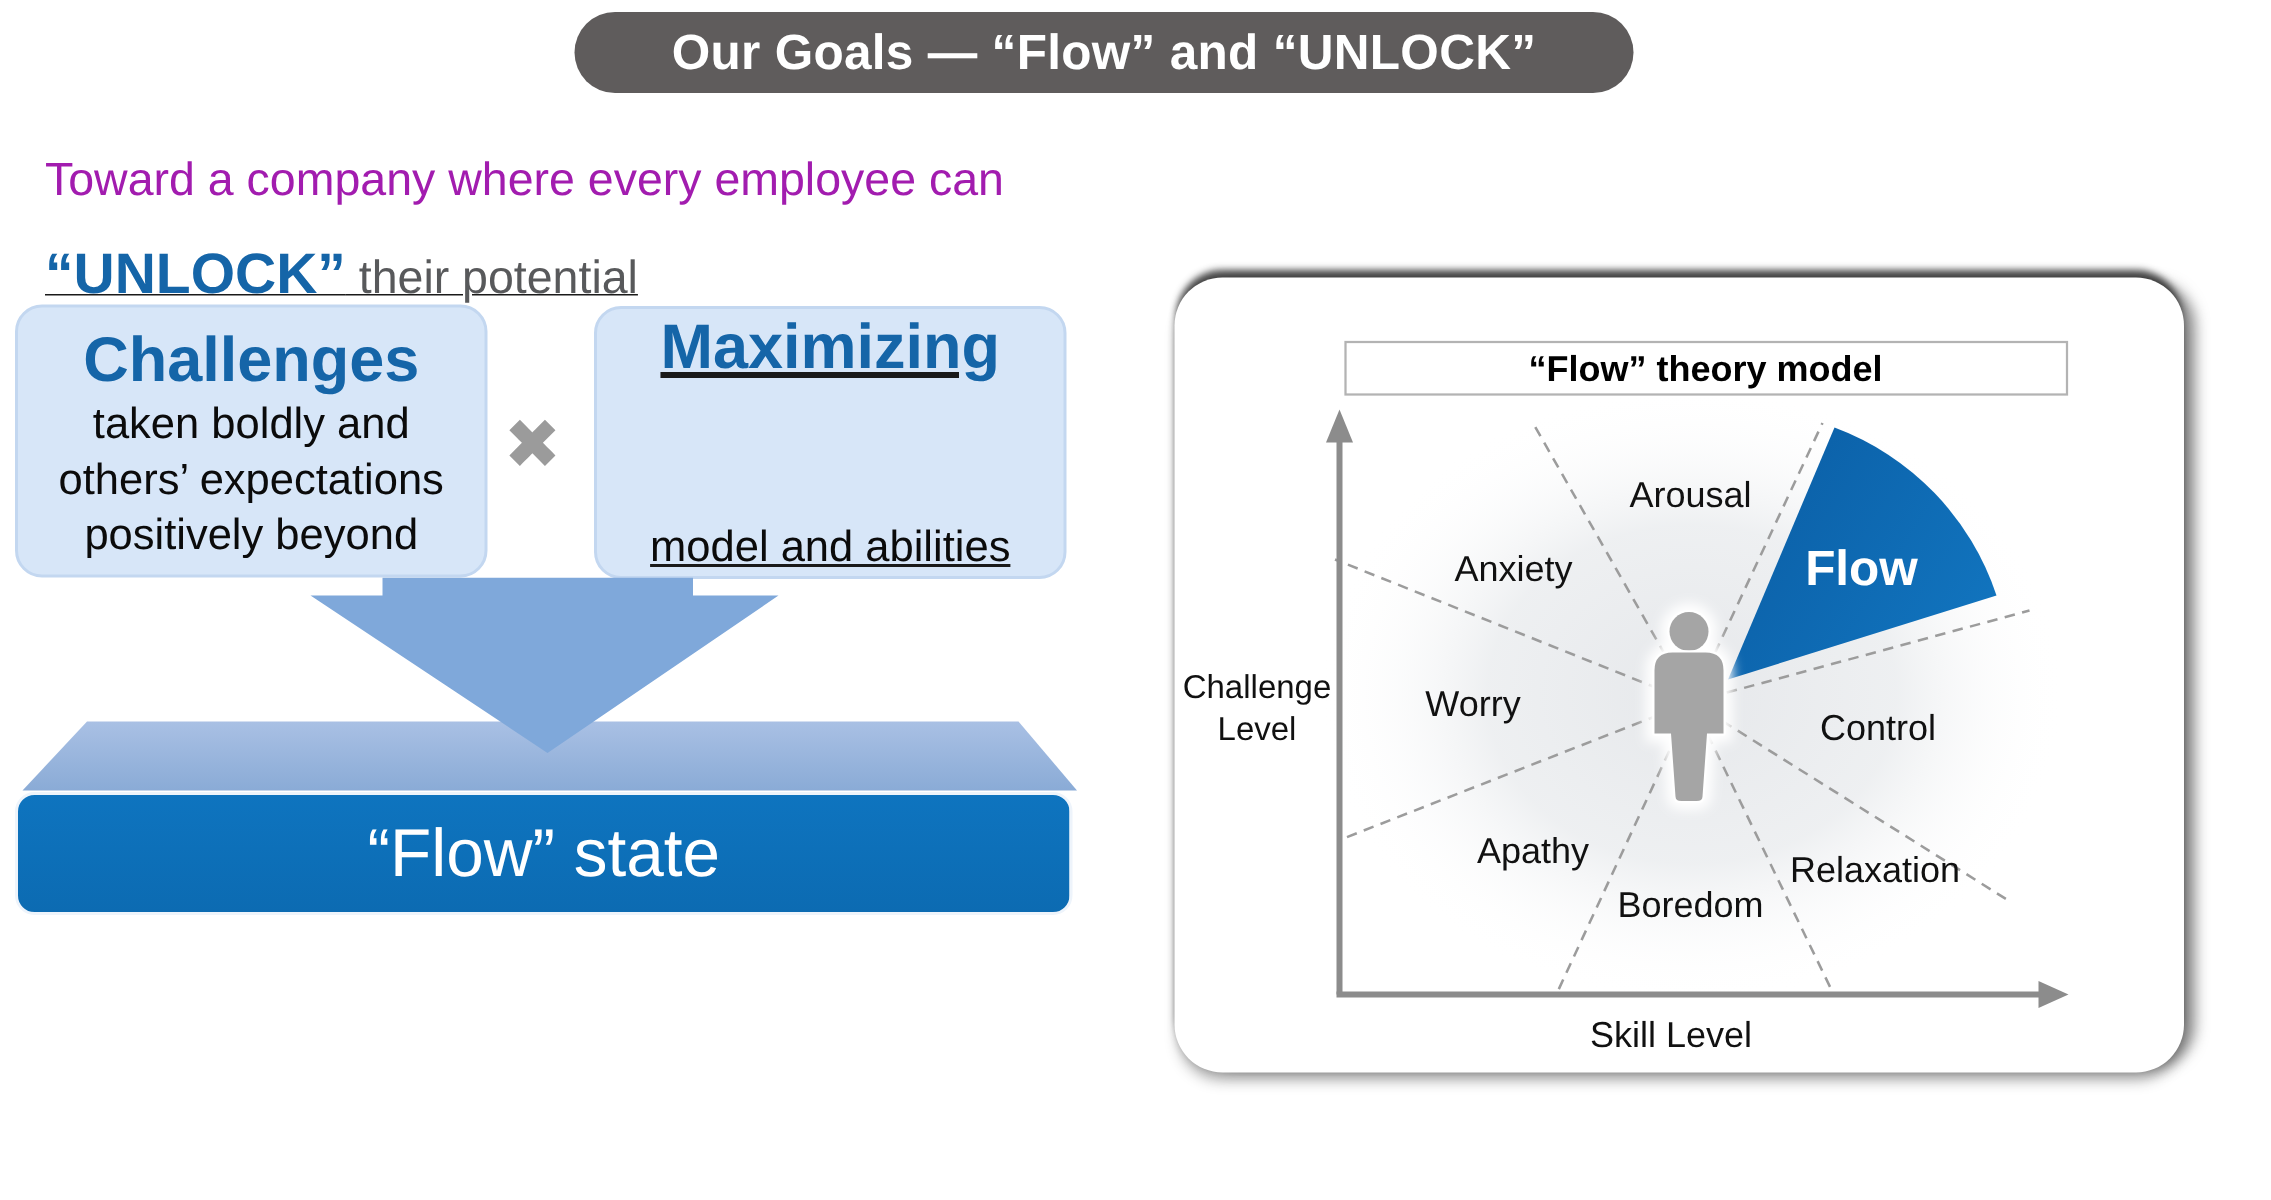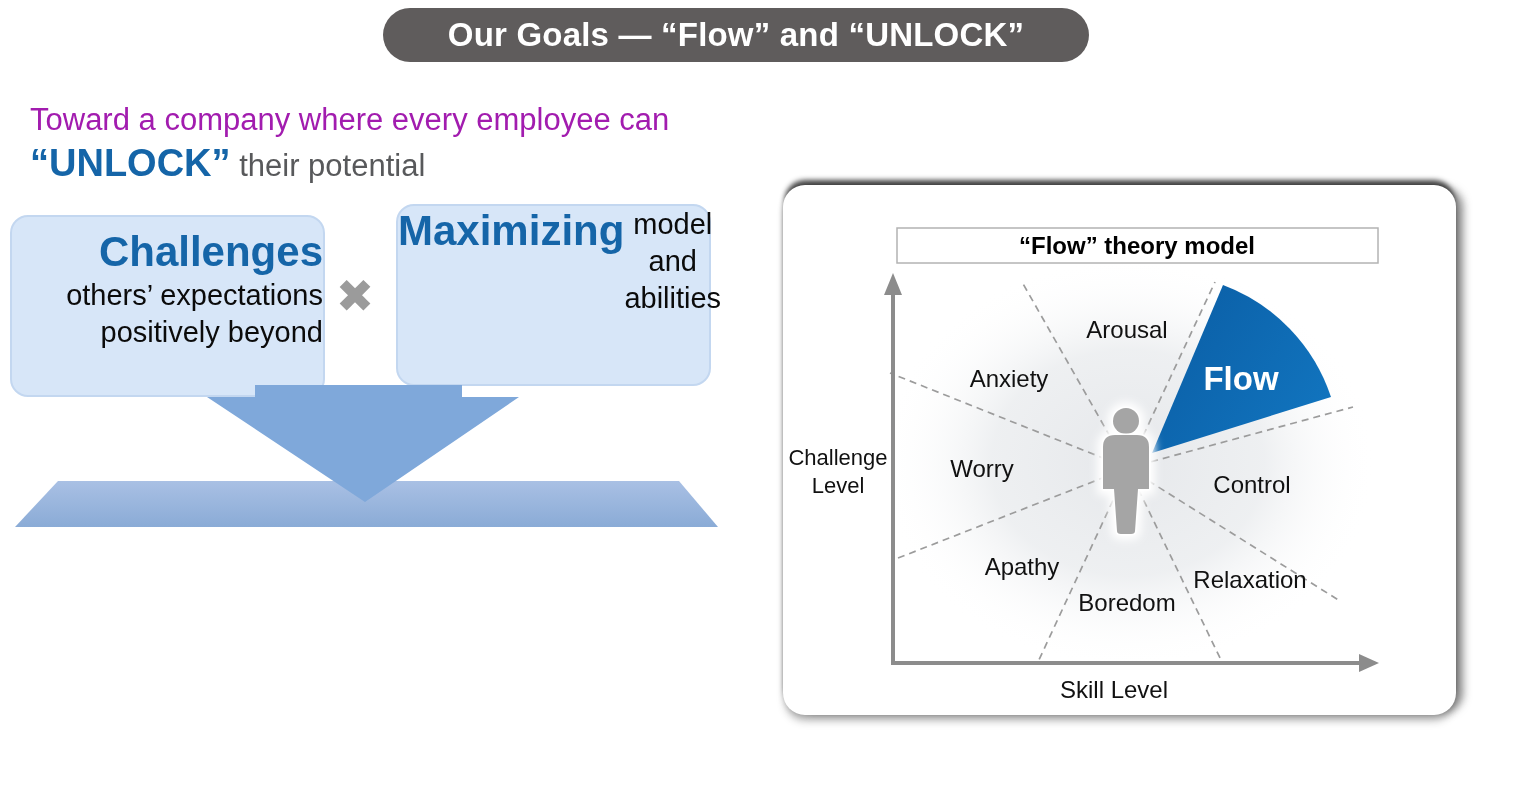--- a/index.html
+++ b/index.html
@@ -10,51 +10,51 @@
   
   .title-pill{
     position:absolute;left:383px;top:8px;width:706px;height:54px;
     background:#5f5c5c;border-radius:28px;
     display:flex;align-items:center;justify-content:center;
     color:#ffffff;font-size:33px;font-weight:bold;letter-spacing:.2px;
   }
   
   .intro{position:absolute;left:30px;top:100px;}
   .intro-line1{font-size:31px;color:#a21caf;line-height:40px;}
-  .intro-line2{margin-top:0;line-height:46px;}
+  .intro-line2{margin-top:20px;line-height:46px;text-decoration:underline;}
   .intro-line2 .hl{font-size:38px;font-weight:bold;color:#1565a8;}
   .intro-line2 .rest{font-size:31px;color:#58595b;}
   
   .factor-box{
     position:absolute;width:315px;height:182px;background:#d7e6f8;
     border:2px solid #c3d7f0;border-radius:18px;box-sizing:border-box;
     text-align:center;
   }
-  .box-challenges{left:10px;top:215px;padding-top:10px;text-align:right;}
-  .box-maximizing{left:396px;top:204px;display:flex;flex-direction:row;justify-content:flex-start;}
+  .box-challenges{left:10px;top:203px;padding-top:10px;}
+  .box-maximizing{left:396px;top:204px;display:flex;flex-direction:column;justify-content:space-between;text-decoration:underline;}
   .factor-title{font-size:42px;font-weight:bold;color:#1565a8;line-height:50px;}
   .factor-body{font-size:29px;color:#0b0b0b;line-height:37px;}
   .multiply{
     position:absolute;left:330px;top:268px;width:50px;height:56px;
     color:#9b9b9b;font-size:46px;font-weight:bold;text-align:center;line-height:56px;
   }
   
   .arrow-svg{position:absolute;left:200px;top:385px;z-index:2;}
   .topface-svg{position:absolute;left:10px;top:470px;z-index:1;}
   .flow-box{
     position:absolute;left:10px;top:528px;width:705px;height:82px;z-index:3;
     background:linear-gradient(180deg,#0e74bf 0%,#0c6bb2 100%);
     border:2.5px solid #eef4fb;border-radius:13px;box-sizing:border-box;
     display:flex;align-items:center;justify-content:center;
     color:#ffffff;font-size:45px;
   }
   
   .model-card{
     position:absolute;left:783px;top:185px;width:673px;height:530px;
-    background:#ffffff;border-radius:22px;
+    background:#ffffff;border-radius:32px;
     box-shadow:
       0 -7px 5px -2px rgba(40,40,40,.85),
       10px 0 9px -3px rgba(40,40,40,.55),
       0 8px 9px -3px rgba(40,40,40,.40),
       -3px 0 6px -4px rgba(40,40,40,.30);
     text-decoration: underline;
   }
   .model-card svg{position:absolute;left:0;top:0;}
   text{font-family:"Liberation Sans","DejaVu Sans",sans-serif;}
   .region-label{font-size:24px;fill:#111111;}
@@ -74,20 +74,21 @@
 
   <div class="intro">
     <div class="intro-line1">Toward a company where every employee can</div>
     <div class="intro-line2">
       <span class="hl">“UNLOCK”</span><span class="rest"> their potential</span>
     </div>
   </div>
 
   <div class="factor-box box-challenges">
     <div class="factor-title">Challenges</div>
+    <div class="factor-body">taken boldly and</div>
     <div class="factor-body">others’ expectations</div>
     <div class="factor-body">positively beyond</div>
   </div>
 
   <div class="multiply">✖</div>
 
   <div class="factor-box box-maximizing">
     <div class="factor-title">Maximizing</div>
     <div class="factor-body">model and abilities</div>
   </div>
@@ -99,20 +100,23 @@
   <svg class="topface-svg" width="712" height="60" viewBox="0 0 712 60">
     <defs>
       <linearGradient id="faceGrad" x1="0" y1="0" x2="0" y2="1">
         <stop offset="0" stop-color="#a9c0e4"></stop>
         <stop offset="1" stop-color="#8aabd6"></stop>
       </linearGradient>
     </defs>
     <polygon points="48,11 669,11 708,57 5,57" fill="url(#faceGrad)"></polygon>
   </svg>
 
+  <div class="flow-box">
+    <span>“Flow” state</span>
+  </div>
 
   <div class="model-card">
     <svg width="673" height="530" viewBox="0 0 673 530">
       <defs>
         <radialGradient id="glow" cx="0.5" cy="0.5" r="0.5">
           <stop offset="0" stop-color="#e6e8eb"></stop>
           <stop offset="0.55" stop-color="#eceef0" stop-opacity="0.9"></stop>
           <stop offset="1" stop-color="#ffffff" stop-opacity="0"></stop>
         </radialGradient>
         <linearGradient id="wedgeGrad" x1="0" y1="0" x2="1" y2="0.6">

